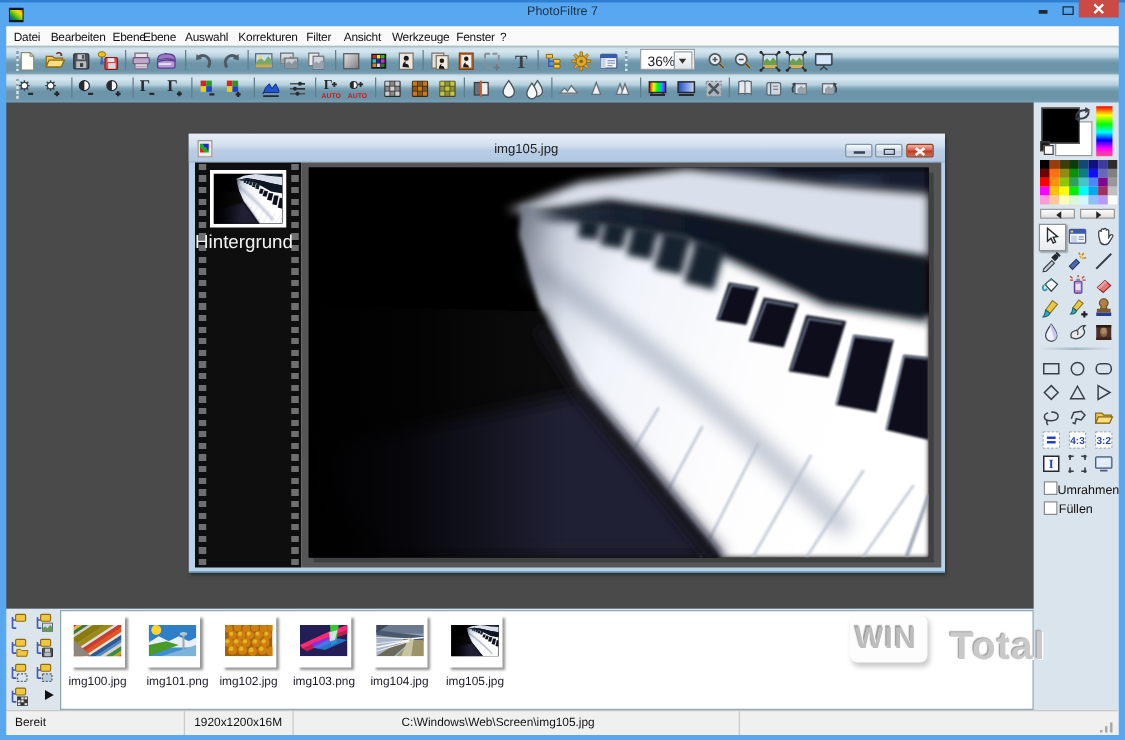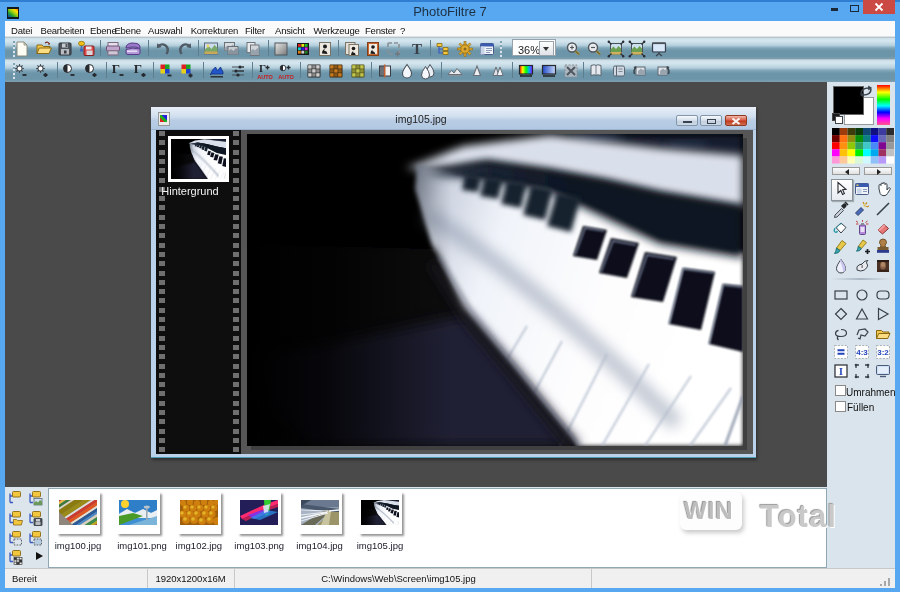--- a/index.html
+++ b/index.html
@@ -1,17 +1,17 @@
 <!DOCTYPE html>
 <html><head><meta charset="utf-8">
 <style>
 html,body{margin:0;padding:0;width:900px;height:592px;overflow:hidden;font-family:"Liberation Sans",sans-serif;}
 #app{position:absolute;left:0;top:0;width:900px;height:592px;background:#57a8f1;}
 .abs{position:absolute;}
-#titlebarline{left:0;top:0;width:900px;height:1.5px;background:#2f7ed2;}#titletext{left:0;top:4px;width:900px;text-align:center;font-size:13px;color:#1d2f42;}
+#titlebarline{left:0;top:0;width:900px;height:1.5px;background:#2f7ed2;}#titletext{left:0;top:4px;width:900px;text-align:center;font-size:10px;color:#1d2f42;}
 #closebtn{left:863px;top:0;width:32px;height:14px;background:#cc4a44;color:#fff;text-align:center;font-size:9px;line-height:14px;}
 #menubar{left:5px;top:21px;width:890px;height:16px;background:#fafafa;border-bottom:1px solid #dde2e5;box-sizing:border-box;}
 .mi{position:absolute;top:3.5px;font-size:9.5px;letter-spacing:-0.2px;color:#101010;}
 .tbar{left:5px;width:890px;height:22px;background:linear-gradient(#aab6bc 0%,#cfe1eb 7%,#d5e6ef 18%,#b6d0dd 38%,#7fa6b8 50%,#6d95a9 62%,#6d95a9 88%,#7da0b1 100%);}
 #tb1{top:37px;}
 #tb2{top:59px;height:23px;}
 .sep{position:absolute;top:3px;width:1px;height:16px;background:#5f7e8d;}
 .handle{position:absolute;left:8px;top:2px;width:2px;height:18px;background-image:repeating-linear-gradient(#d8e4ea 0 2px,#7fa2b2 2px 4px);}
 .ticon{position:absolute;top:3px;}
 #workspace{left:5px;top:82px;width:822px;height:405px;background:#4a4a4a;}
@@ -848,21 +848,21 @@
           <path d="M6.5,1.5 L13.5,7 M13.5,1.5 L6.5,7" stroke="#f4f4f4" stroke-width="2.2"></path>
         </svg>
       </div>
     <div class="abs" id="filmstrip">
       <div class="holes" style="left:2.5px;"></div>
       <div class="holes" style="right:2.5px;"></div>
       <div class="abs" style="left:12px;top:6px;width:61px;height:46px;background:#fff;"></div>
       <div class="abs" style="left:15px;top:9px;width:55px;height:40px;background:#000;"><svg width="55" height="40">
             <use href="#piano" width="55" height="40"></use>
           </svg></div>
-      <div class="abs" style="left:0;top:55px;width:68px;text-align:center;font-size:11px;color:#f2f2f2;">Hintergrund</div>
+      <div class="abs" style="left:0;top:55px;width:68px;text-align:center;font-size:15px;color:#f2f2f2;">Hintergrund</div>
     </div>
     <div class="abs" id="imgarea">
       <div class="abs" id="photoframe"><svg width="496" height="312">
             <use href="#piano" width="496" height="312"></use>
           </svg></div>
     </div>
   </div>
   <div class="abs" id="bottompanel">
       <svg class="abs" style="left:2px;top:3px" width="16" height="16" viewBox="0 0 16 16">
         <path d="M3,3.5 v9 M3,6 h3 M3,12.5 h3" stroke="#3a5ac0" stroke-width="1.3" fill="none"></path>

